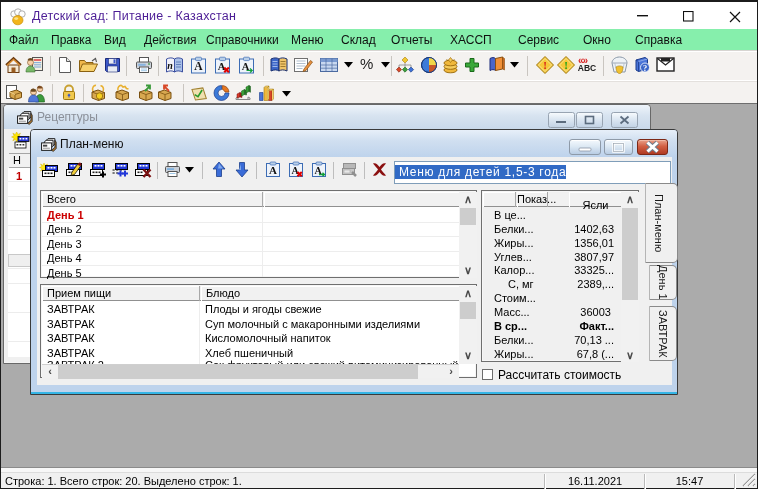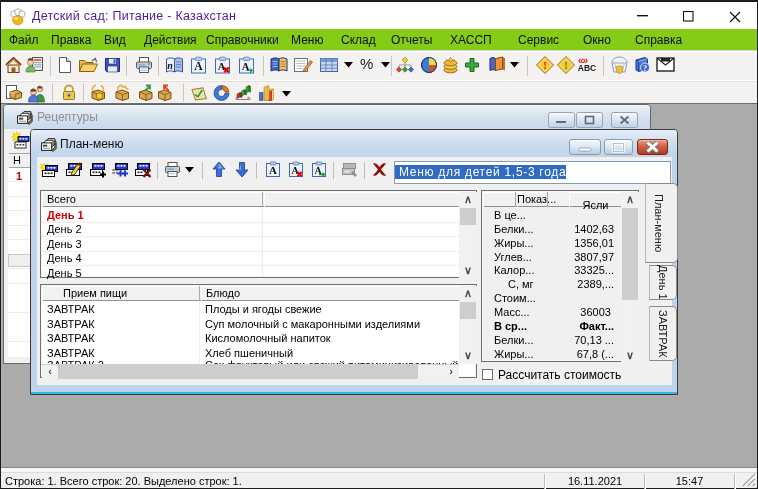--- a/index.html
+++ b/index.html
@@ -1,20 +1,20 @@
 <!DOCTYPE html>
 <html><head><meta charset="utf-8"><style>
 *{margin:0;padding:0;box-sizing:border-box}
 html,body{width:758px;height:489px;overflow:hidden}
 body{font-family:"Liberation Sans",sans-serif;font-size:11px;color:#000;background:#fff;position:relative}
 .abs{position:absolute}
 #appframe{position:absolute;left:0;top:0;width:758px;height:489px;border:1px solid #1c1c1c;border-top:2px solid #1c1c1c}
 #titlebar{position:absolute;left:1px;top:2px;width:756px;height:27px;background:#fff}
 #titletxt{position:absolute;left:31px;top:7px;font-size:12.5px;color:#4c1d95;letter-spacing:.25px}
-#menubar{position:absolute;left:1px;top:29px;width:756px;height:22px;background:#84cc16;border-bottom:1px solid #d7d5d2}
+#menubar{position:absolute;left:1px;top:29px;width:756px;height:22px;background:#86efac;border-bottom:1px solid #d7d5d2}
 .mi{position:absolute;top:4px;font-size:12px;color:#101010}
 #tb1{position:absolute;left:1px;top:52px;width:756px;height:28px;background:#f4f2f0}
 #tb2{position:absolute;left:1px;top:81px;width:756px;height:22px;background:#f4f2f0;border-top:1px solid #e3e0dd}
 .tsep{position:absolute;width:1px;background:#c9c5c0;top:4px;height:20px}
 .tsep2{position:absolute;width:1px;background:#c9c5c0;top:2px;height:18px}
 #mdi{position:absolute;left:1px;top:103px;width:756px;height:365px;background:#ababab;border-top:1px solid #6e6e6e}
 #statusbar{position:absolute;left:1px;top:467px;width:756px;height:21px;background:#f0f0f0;border-top:1px solid #8a8a8a;font-size:11px}
 #statusbar:before{content:"";position:absolute;left:0;top:0;width:100%;height:4px;background:#f7f7f7;border-bottom:1px solid #dcdcdc}
 .ssep{position:absolute;top:2px;height:16px;width:1px;background:#b9b9b9;box-shadow:1px 0 0 #fff}
 
@@ -492,21 +492,21 @@
         <div class="row" style="left:221px;top:16px;height:70px;border-left:1px solid #ededed"></div>
         <div class="sb" style="left:418px;top:1px;width:18px;height:86px">
           <div class="arr" style="left:0;top:1px;width:18px">∧</div>
           <div class="thumb" style="left:1px;top:16px;width:16px;height:17px"></div>
           <div class="arr" style="left:0;top:72px;width:18px">∨</div>
         </div>
       </div>
 
       <div class="grid" style="left:3px;top:127px;width:437px;height:94px">
         <div class="ghead">
-          <div class="hcell" style="left:0;width:158px;padding:1px 0 0 21px">Прием пищи</div>
+          <div class="hcell" style="left:0;width:158px;padding:1px 0 0 5px">Прием пищи</div>
           <div class="hcell" style="left:159px;width:261px;padding:1px 0 0 5px">Блюдо</div>
         </div>
         <div class="row" style="left:6px;top:18px">ЗАВТРАК</div>
           <div class="row" style="left:164px;top:18px">Плоды и ягоды свежие</div>
         <div class="row" style="left:6px;top:33px">ЗАВТРАК</div>
           <div class="row" style="left:164px;top:33px">Суп молочный с макаронными изделиями</div>
         <div class="row" style="left:6px;top:47px">ЗАВТРАК</div>
           <div class="row" style="left:164px;top:47px">Кисломолочный напиток</div>
         <div class="row" style="left:6px;top:62px">ЗАВТРАК</div>
           <div class="row" style="left:164px;top:62px">Хлеб пшеничный</div>

